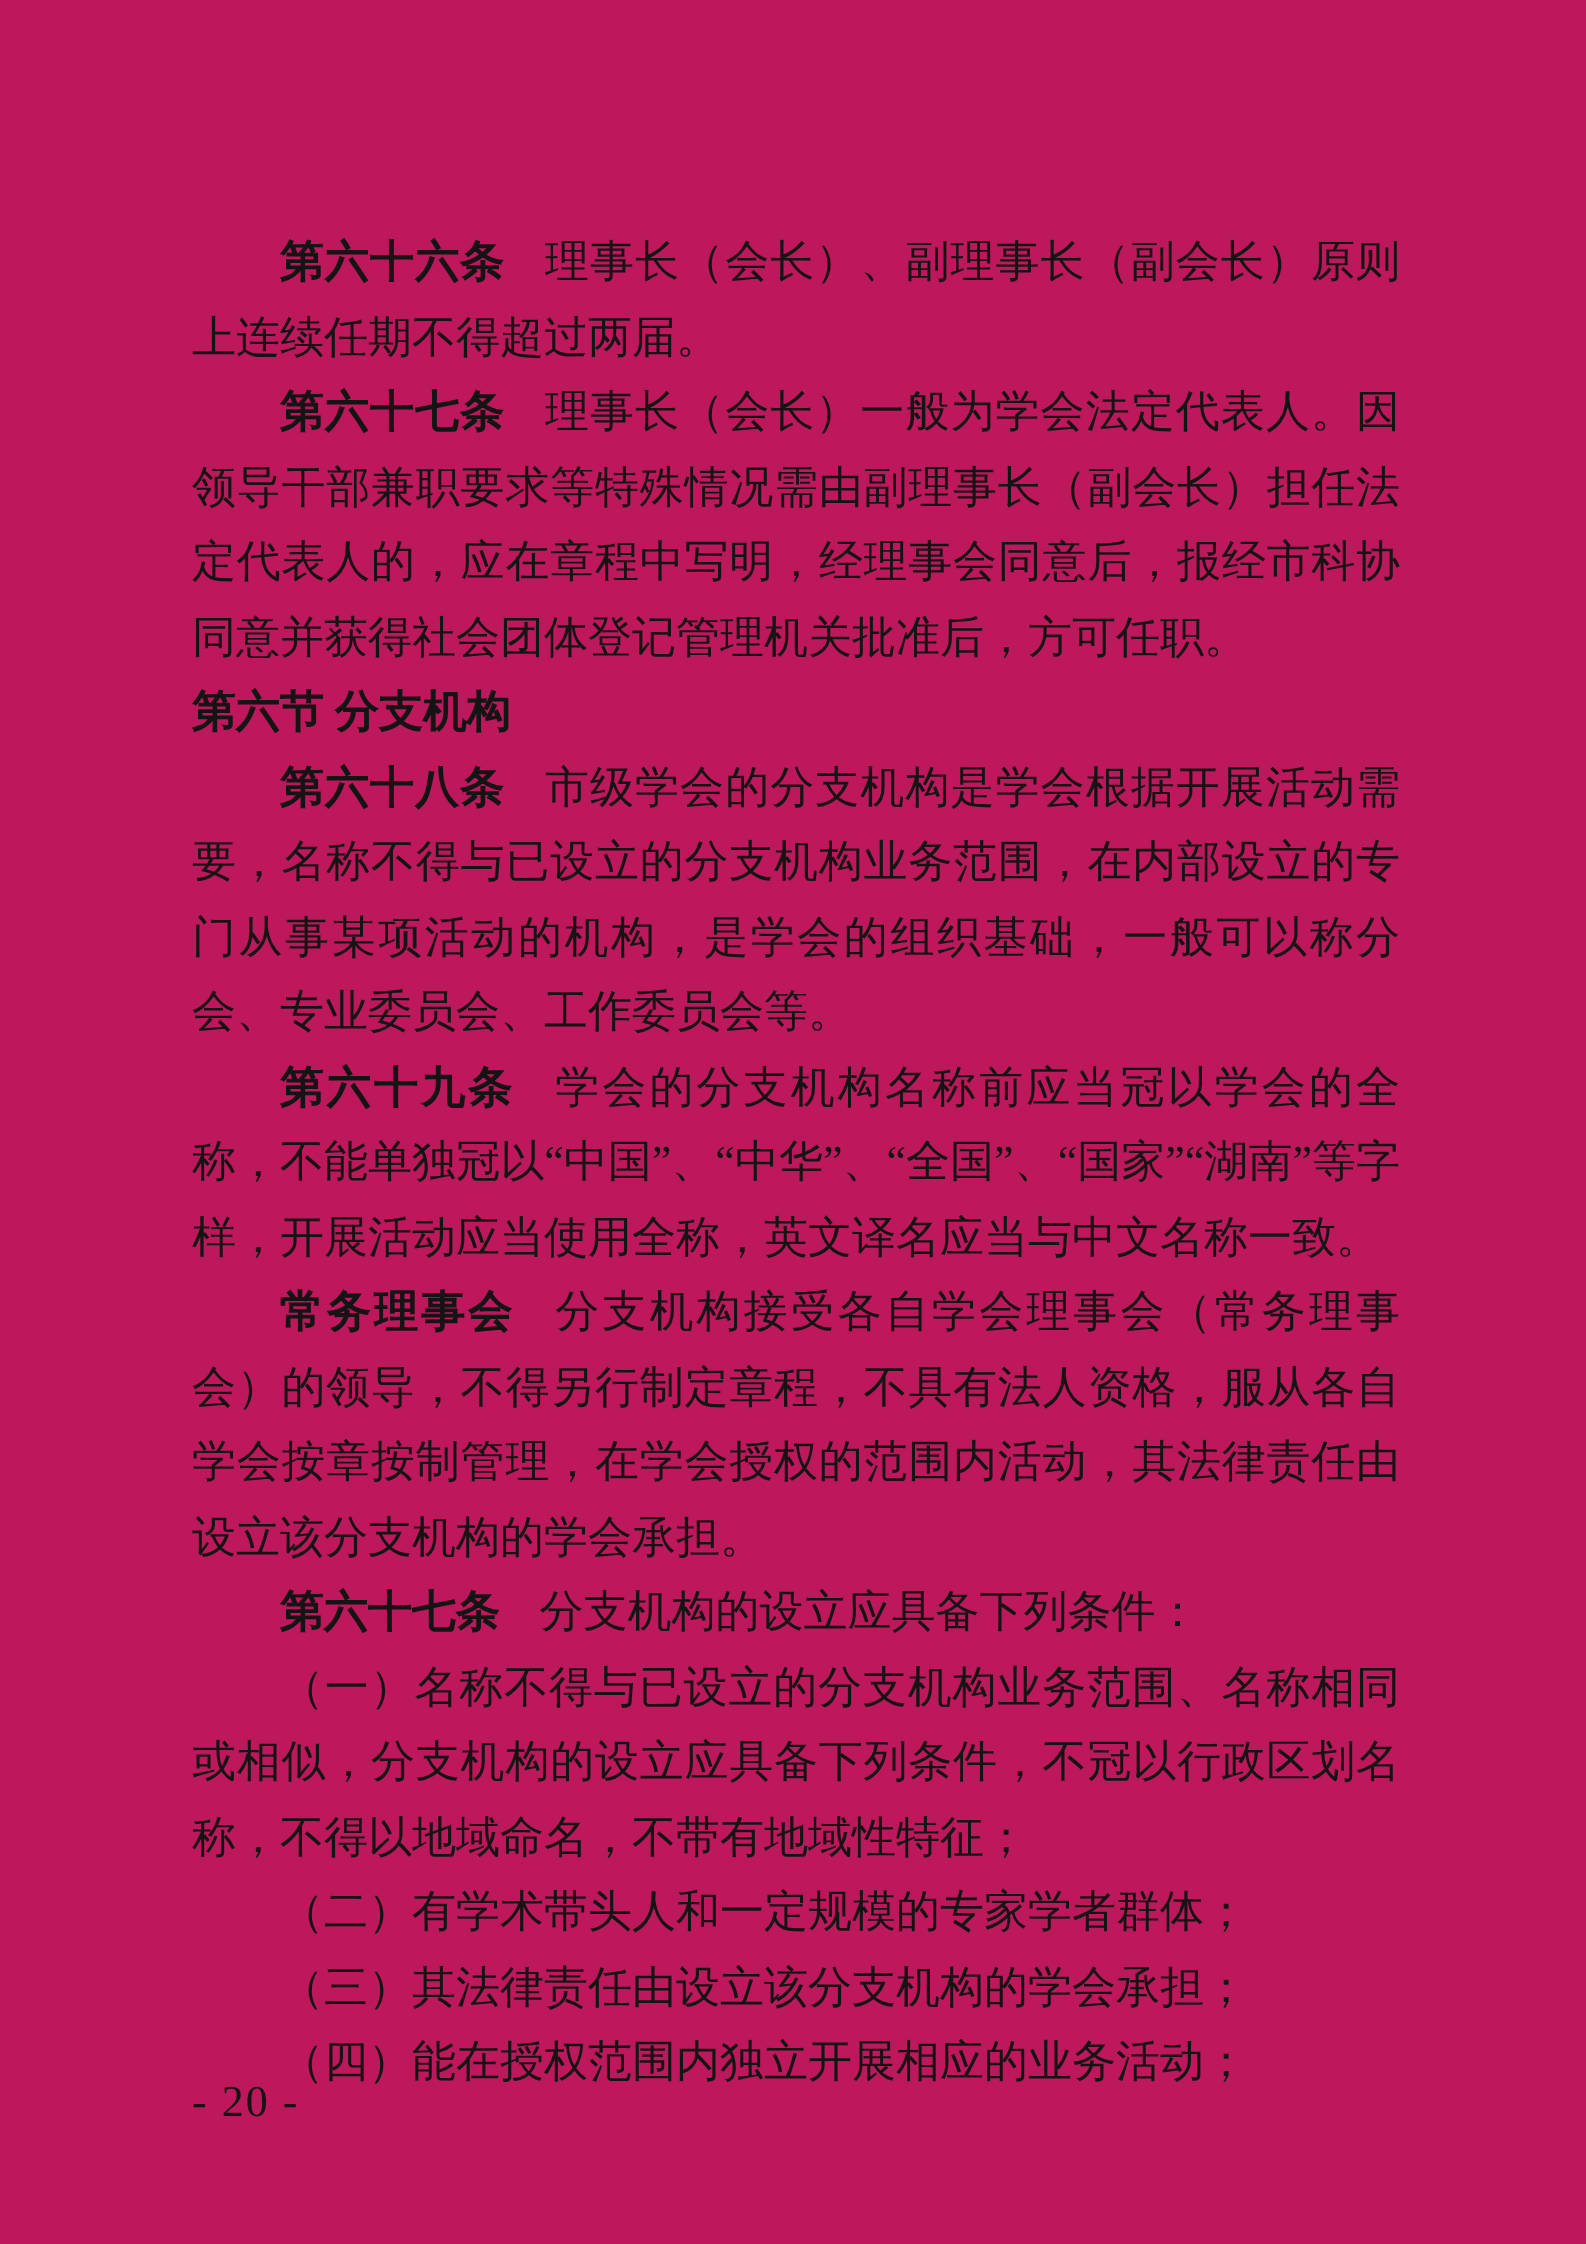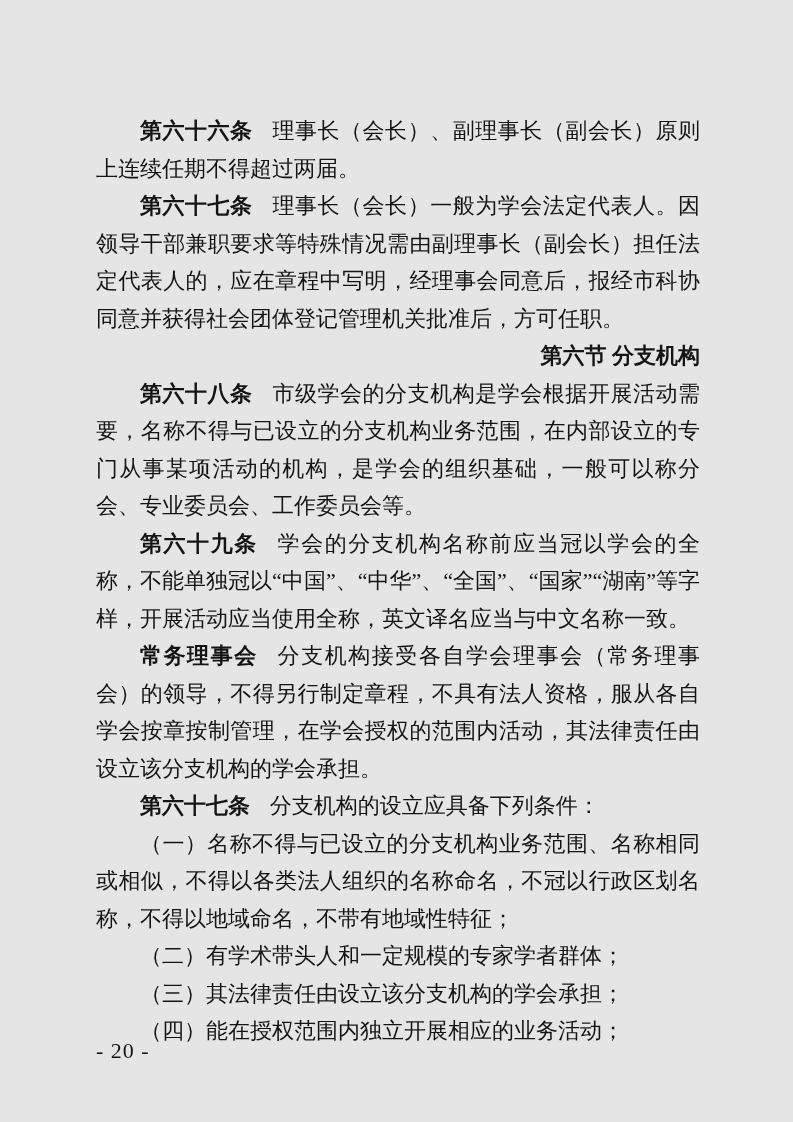--- a/index.html
+++ b/index.html
@@ -4,21 +4,21 @@
 <style>
   html, body {
     margin: 0;
     padding: 0;
     background: #ffffff;
   }
   .page {
     position: relative;
     width: 793px;
     height: 1122px;
-    background: #e5e5e5;
+    background: #be185d;
     overflow: hidden;
     font-family: "Liberation Serif", "DejaVu Serif", serif;
     color: #141414;
   }
   .content {
     position: absolute;
     left: 96px;
     top: 112px;
     width: 604px;
     font-size: 22px;
@@ -32,21 +32,21 @@
   }
   .term {
     font-weight: bold;
     margin-right: 0.9em;
   }
   .section-heading {
     margin: 0;
     font-size: 22px;
     line-height: 37.5px;
     font-weight: bold;
-    text-align: right;
+    text-align: left;
     text-indent: 0;
   }
   .list-item {
     margin: 0;
     text-indent: 2em;
   }
   .page-number {
     position: absolute;
     left: 96px;
     top: 1036px;
@@ -69,21 +69,21 @@
     <h2 class="section-heading">第六节 分支机构</h2>
 
     <p class="para"><b class="term">第六十八条</b><span>市级学会的分支机构是学会根据开展活动需要，名称不得与已设立的分支机构业务范围，在内部设立的专门从事某项活动的机构，是学会的组织基础，一般可以称分会、专业委员会、工作委员会等。</span></p>
 
     <p class="para"><b class="term">第六十九条</b><span>学会的分支机构名称前应当冠以学会的全称，不能单独冠以“中国”、“中华”、“全国”、“国家”“湖南”等字样，开展活动应当使用全称，英文译名应当与中文名称一致。</span></p>
 
     <p class="para"><b class="term">常务理事会</b><span>分支机构接受各自学会理事会（常务理事会）的领导，不得另行制定章程，不具有法人资格，服从各自学会按章按制管理，在学会授权的范围内活动，其法律责任由设立该分支机构的学会承担。</span></p>
 
     <p class="para"><b class="term">第六十七条</b><span>分支机构的设立应具备下列条件：</span></p>
 
-    <p class="list-item">（一）名称不得与已设立的分支机构业务范围、名称相同或相似，不得以各类法人组织的名称命名，不冠以行政区划名称，不得以地域命名，不带有地域性特征；</p>
+    <p class="list-item">（一）名称不得与已设立的分支机构业务范围、名称相同或相似，分支机构的设立应具备下列条件，不冠以行政区划名称，不得以地域命名，不带有地域性特征；</p>
 
     <p class="list-item">（二）有学术带头人和一定规模的专家学者群体；</p>
 
     <p class="list-item">（三）其法律责任由设立该分支机构的学会承担；</p>
 
     <p class="list-item">（四）能在授权范围内独立开展相应的业务活动；</p>
 
   </div>
 
   <div class="page-number">- 20 -</div>

